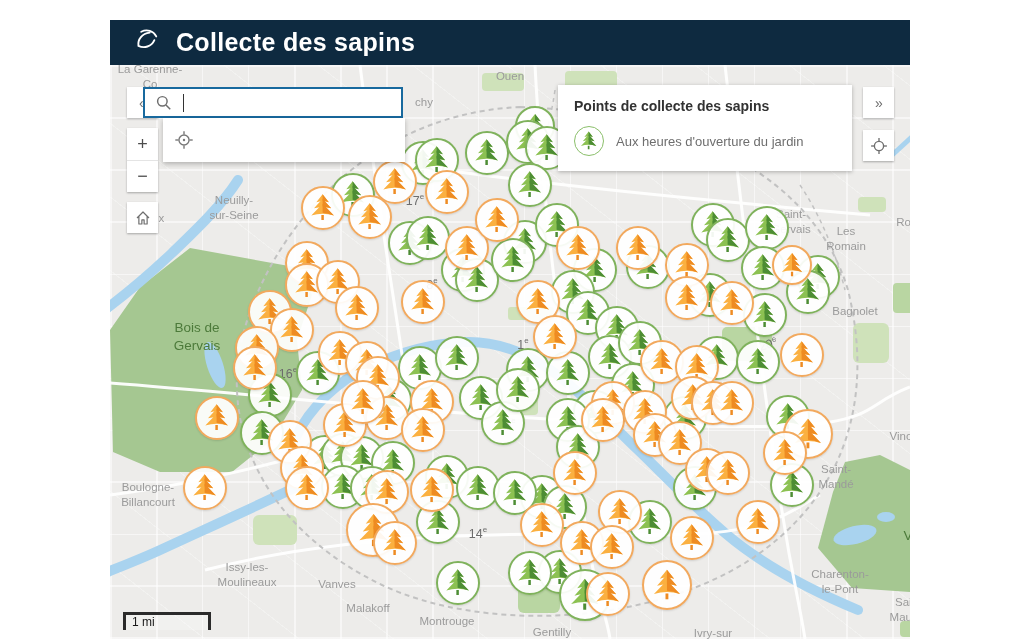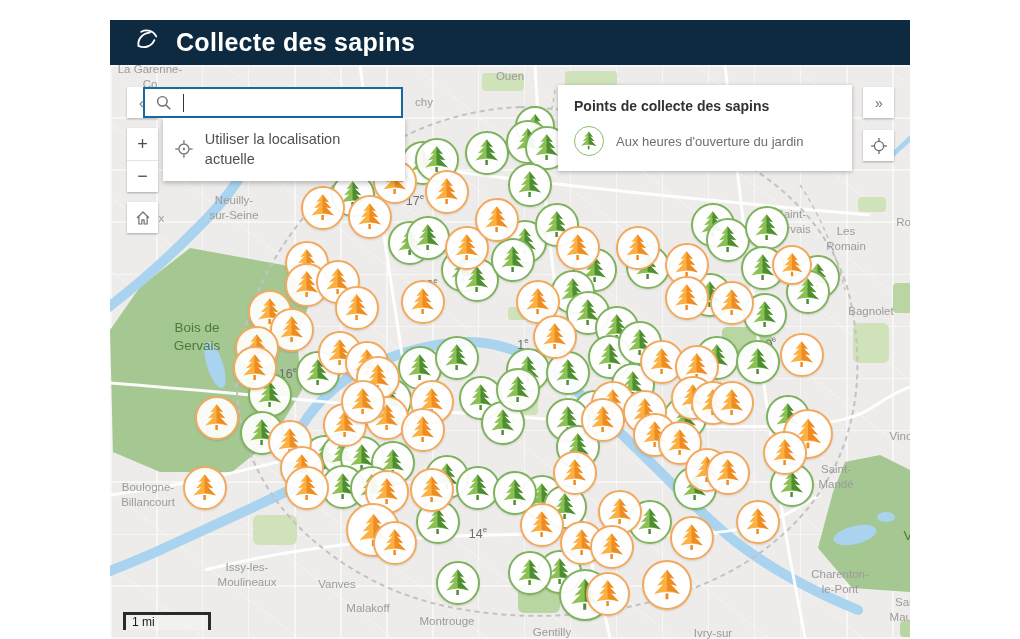--- a/index.html
+++ b/index.html
@@ -164,21 +164,21 @@
           <div class="maplabel city" style="left: 797px; top: 371px;">Vincen</div>
           <div class="maplabel forest" style="left: 825px; top: 462px;">Bois de
 Vincennes</div>
           <div class="maplabel city" style="left: 800px; top: 545px;">Saint-
 Maurice</div>
           <div class="maplabel city" style="left: 681px; top: 157px;">Saint-
 Gervais</div>
           <div class="maplabel city" style="left: 736px; top: 174px;">Les
 Romain</div>
           <div class="maplabel city" style="left: 806px; top: 157px;">Romain</div>
-          <div class="maplabel city" style="left: 745px; top: 246px; margin-left: 16px;">Bagnolet</div>
+          <div class="maplabel city" style="left: 745px; top: 246px;">Bagnolet</div>
           <div class="maplabel district" style="left: 305px; top: 135px;">17<sup>e</sup></div>
           <div class="maplabel district" style="left: 322px; top: 219px;">8<sup>e</sup></div>
           <div class="maplabel district" style="left: 413px; top: 279px;">1<sup>e</sup></div>
           <div class="maplabel district" style="left: 178px; top: 308px;">16<sup>e</sup></div>
           <div class="maplabel district" style="left: 400px; top: 359px;">6<sup>e</sup></div>
           <div class="maplabel district" style="left: 241px; top: 412px;">15</div>
           <div class="maplabel district" style="left: 368px; top: 468px;">14<sup>e</sup></div>
           <div class="maplabel district" style="left: 658px; top: 279px; transform: translate(-50%, -50%) rotate(-16deg);">20<sup>e</sup></div>
         </div>
       <div id="markers">
@@ -872,21 +872,20 @@
 
       <div class="ui suggestion">
         <svg width="22" height="22" viewBox="0 0 24 24">
           <circle cx="12" cy="12" r="5.5" fill="none" stroke="#777" stroke-width="1.5"></circle>
           <circle cx="12" cy="12" r="1.3" fill="#777"></circle>
           <line x1="12" y1="2.5" x2="12" y2="6" stroke="#777" stroke-width="1.5"></line>
           <line x1="12" y1="18" x2="12" y2="21.5" stroke="#777" stroke-width="1.5"></line>
           <line x1="2.5" y1="12" x2="6" y2="12" stroke="#777" stroke-width="1.5"></line>
           <line x1="18" y1="12" x2="21.5" y2="12" stroke="#777" stroke-width="1.5"></line>
         </svg>
-        <span class="stext">Utiliser la localisation actuelle</span>
       </div>
 
       <div class="ui legend">
         <h2>Points de collecte des sapins</h2>
         <div class="row">
           <span class="swatch g">
             <svg viewBox="0 0 40 40">
                 <use href="#tree-symbol"></use>
               </svg>
           </span>

